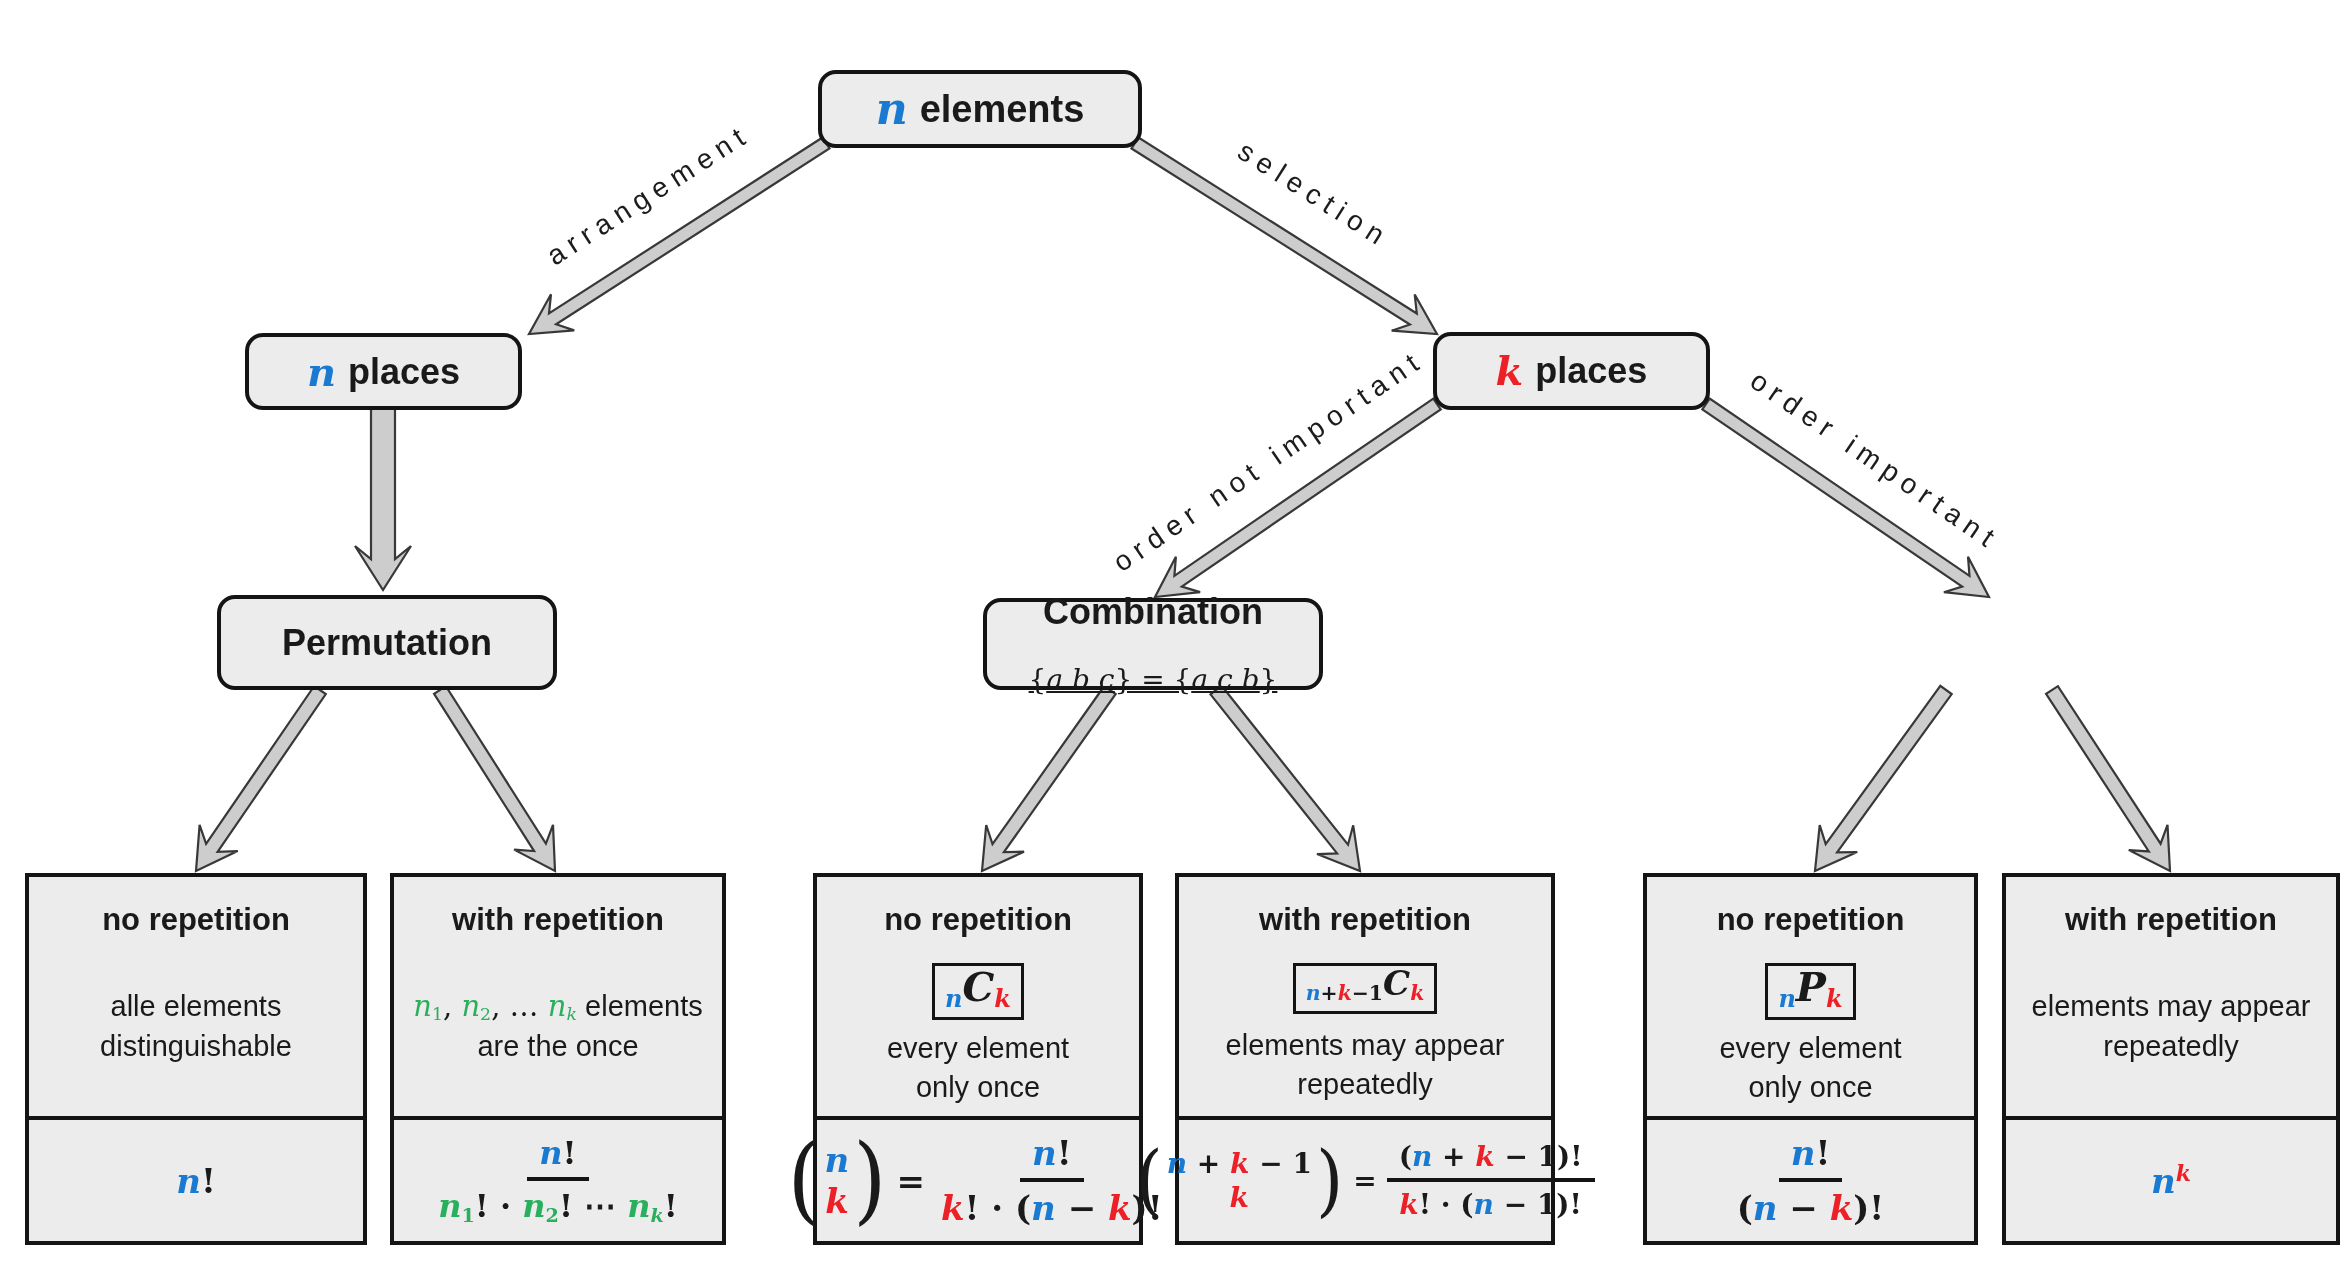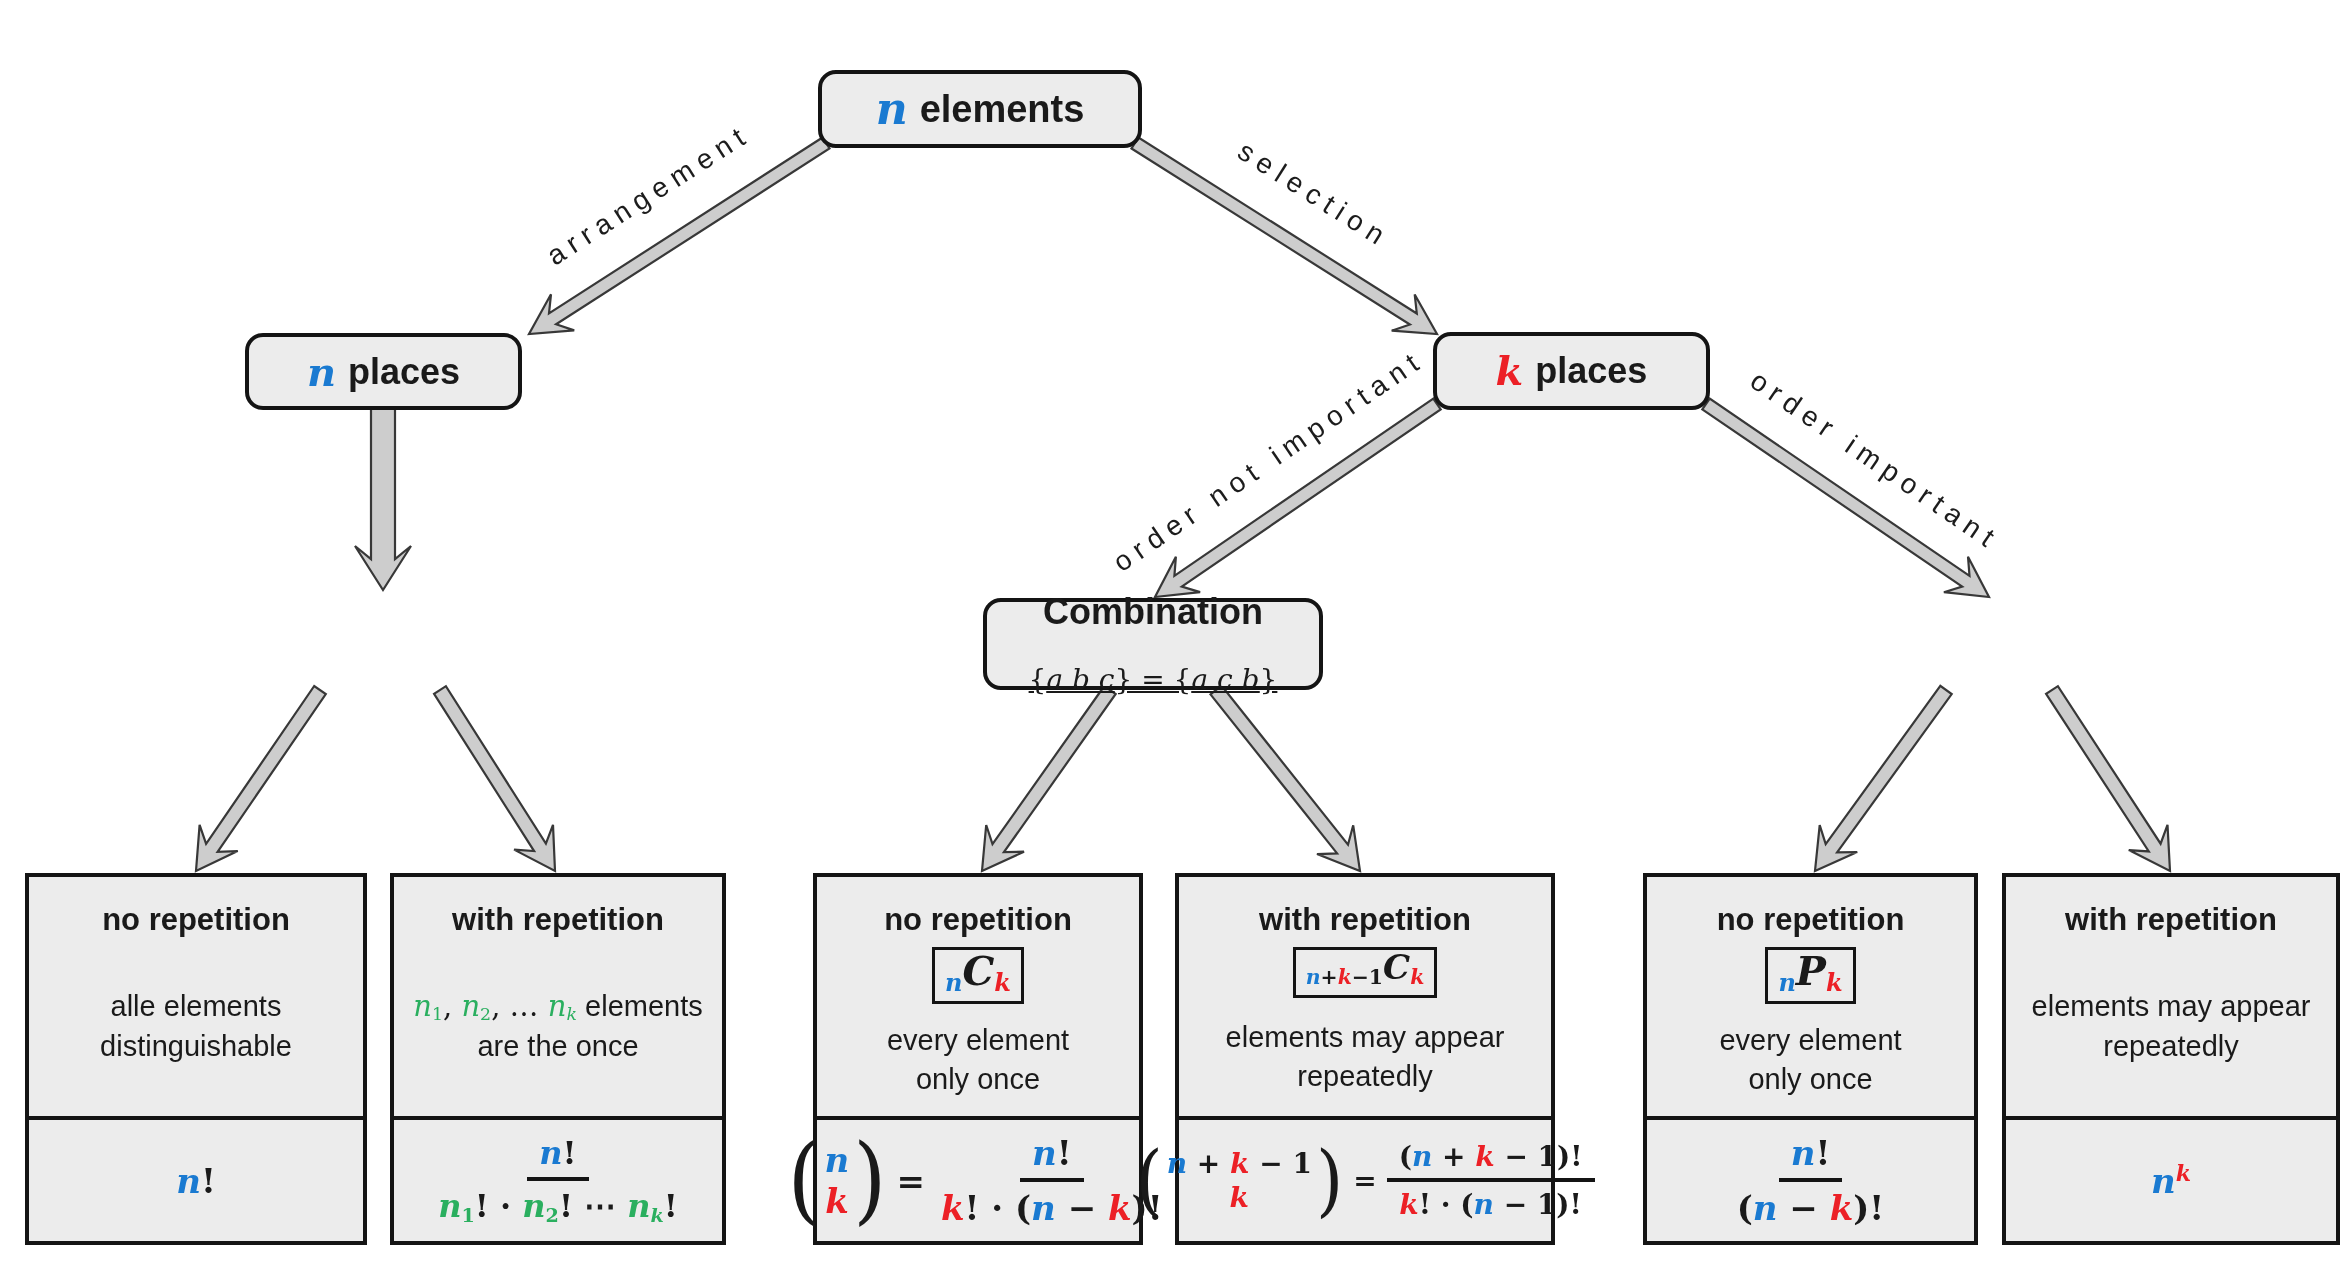--- a/index.html
+++ b/index.html
@@ -28,21 +28,21 @@
 
   
   .leaf{
     position:absolute;z-index:2;top:873px;height:372px;box-sizing:border-box;
     background:var(--boxFill);border:4px solid var(--boxBorder);
     display:flex;flex-direction:column;
   }
   .leaf-top{height:243px;box-sizing:border-box;border-bottom:4px solid var(--boxBorder);
     display:flex;flex-direction:column;align-items:center;}
   .leaf-title{margin-top:26px;font-weight:bold;font-size:31px;line-height:1.1;}
-  .leaf-badge{margin-top:10px;display:flex;justify-content:center;}
+  .leaf-badge{margin-top:26px;display:flex;justify-content:center;}
   .badge-frame{border:3px solid var(--boxBorder);padding:0 10px 6px 10px;
     font-family:"DejaVu Serif",serif;font-weight:bold;font-size:40px;line-height:1.05;background:var(--boxFill);}
   .leaf-desc{flex:1;display:flex;flex-direction:column;justify-content:center;
     text-align:center;font-size:29px;line-height:1.35;}
   .leaf-formula{flex:1;display:flex;align-items:center;justify-content:center;gap:10px;
     font-family:"DejaVu Serif",serif;font-weight:bold;font-size:34px;}
   .leaf[data-card="1"] .leaf-formula{font-size:32px;}
   .leaf[data-card="3"] .leaf-formula{font-size:28px;}
   .leaf[data-card="3"] .badge-frame{font-size:34px;}
 
@@ -91,20 +91,23 @@
   </div>
   <div class="node" id="node-n-places" style="left:245px;top:333px;width:277px;height:77px;">
     <span class="nvar" style="font-size: 40px; color: rgb(26, 122, 209);">n</span>
     <span class="ntxt" style="font-size:36px;">places</span>
   </div>
   <div class="node" id="node-k-places" style="left:1433px;top:332px;width:277px;height:78px;">
     <span class="nvar" style="font-size: 40px; color: rgb(236, 32, 38);">k</span>
     <span class="ntxt" style="font-size:36px;">places</span>
   </div>
 
+  <div class="branch" id="branch-permutation" style="left:217px;top:595px;width:340px;height:95px;">
+    <div class="btitle">Permutation</div>
+  </div>
   <div class="branch" id="branch-combination" style="left:983px;top:598px;width:340px;height:92px;gap:33px;">
     <div class="btitle">Combination</div>
     <div class="bsub" id="sub-combination"><span class="tk">{</span><span class="tk it">a b c</span><span class="tk">} = {</span><span class="tk it">a c b</span><span class="tk">}</span></div>
   </div>
 
   <div class="leaf" data-card="0" style="left:25px;width:342px;">
     <div class="leaf-top">
       <div class="leaf-title">no repetition</div>
 
       <div class="leaf-desc">

